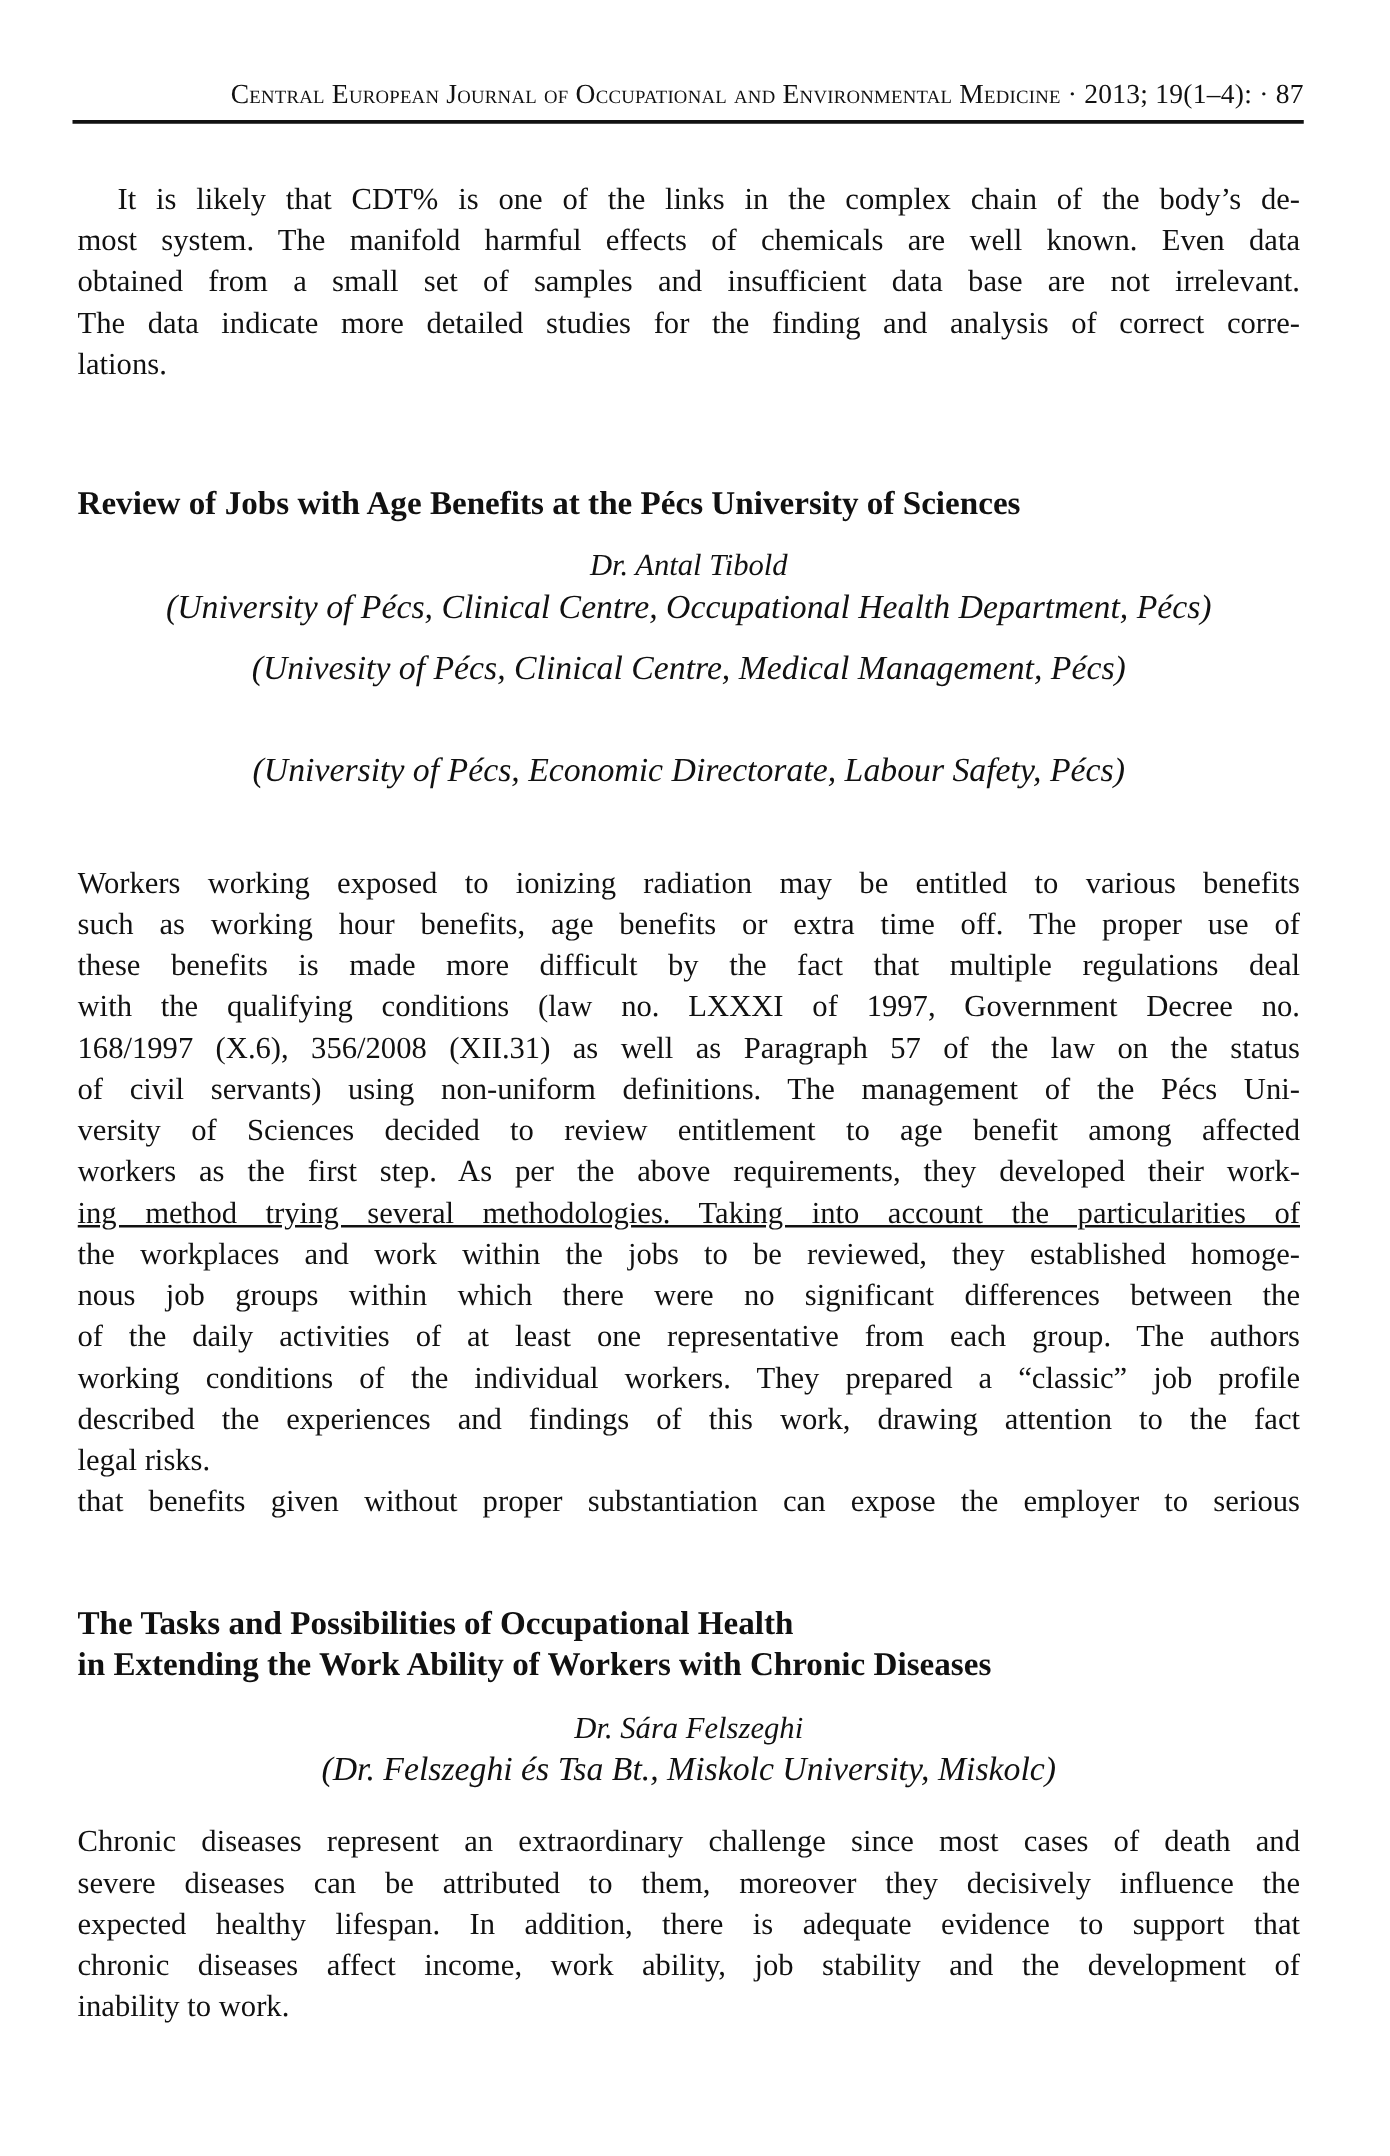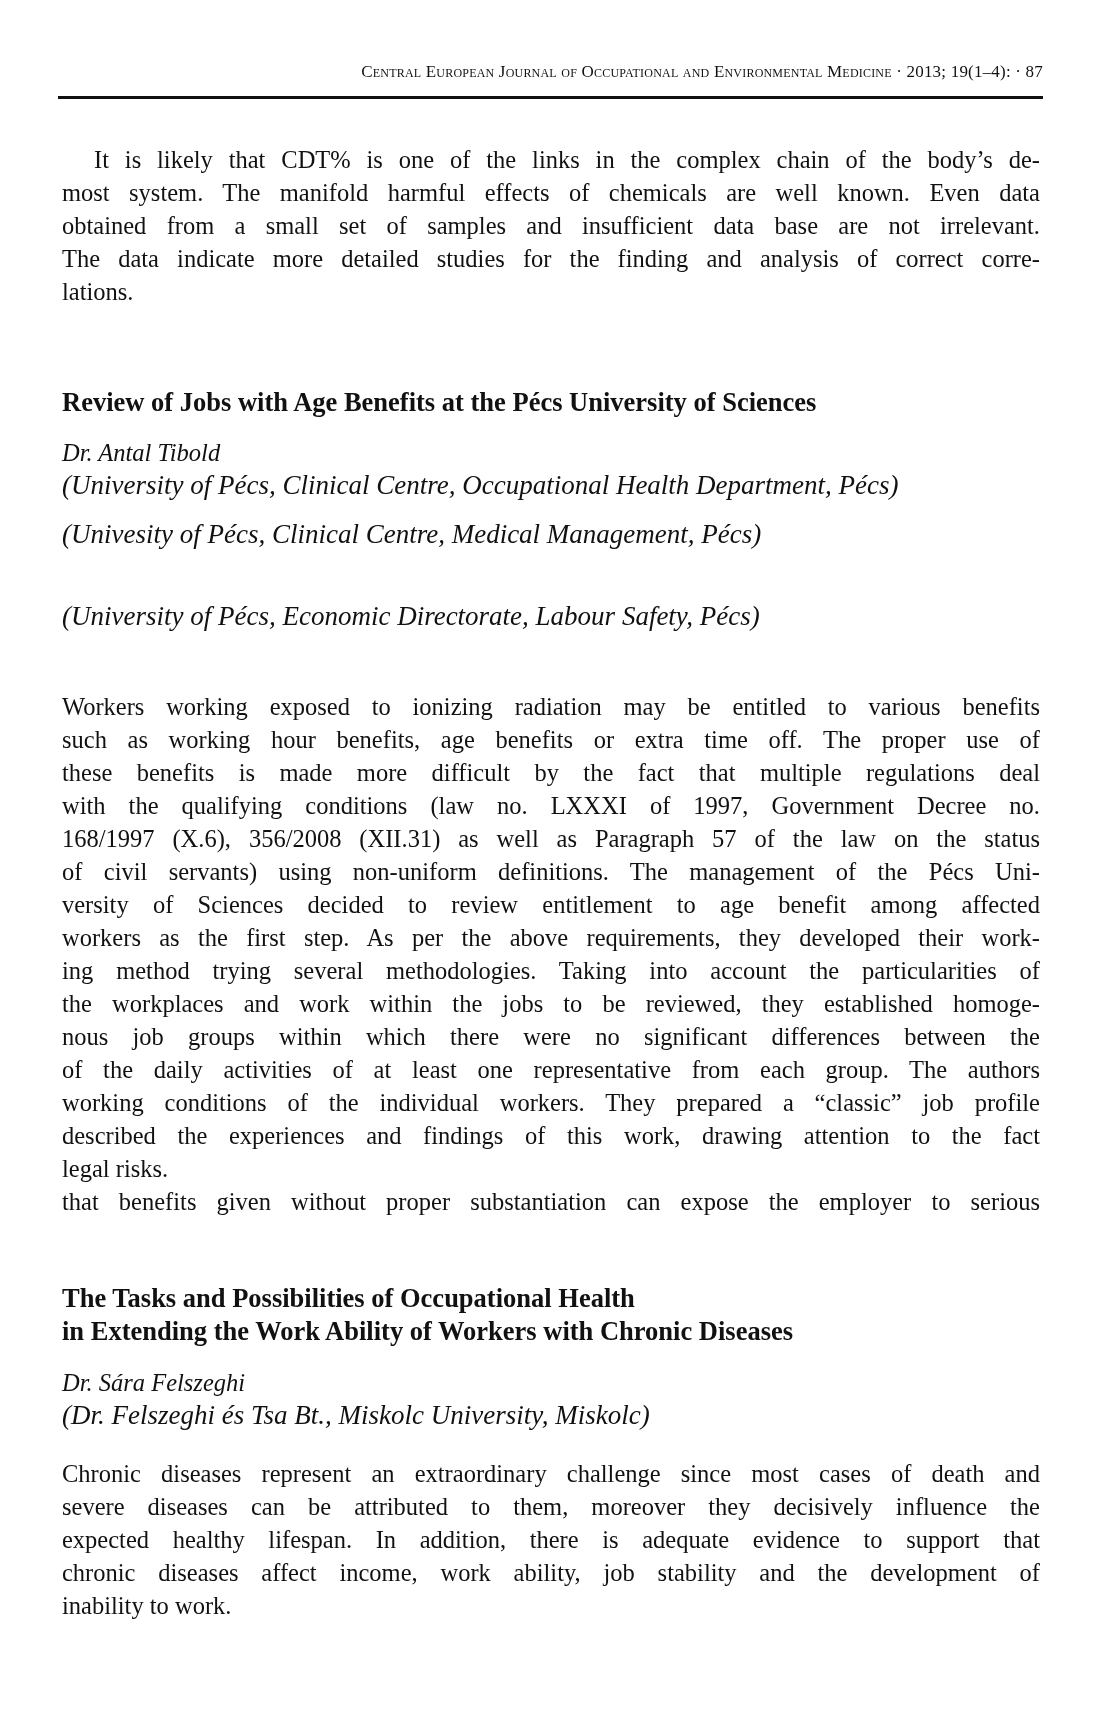--- a/index.html
+++ b/index.html
@@ -3,21 +3,21 @@
 <meta charset="utf-8">
 <style>
   html, body { margin: 0; padding: 0; background: #ffffff; }
   body {
     width: 1112px; height: 1725px; position: relative; overflow: hidden;
     font-family: "Liberation Serif", "DejaVu Serif", serif;
     color: #111111;
   }
   .header {
     position: absolute; left: 58px; top: 62px; width: 985px;
-    text-align: right; font-size: 17px; letter-spacing: 0.2px;
+    text-align: right; font-size: 22px; letter-spacing: 0.2px;
     font-variant: small-caps; white-space: nowrap;
   }
   .header-rule {
     position: absolute; left: 58px; top: 96px; width: 985px; height: 3px;
     background: #111111;
   }
   .block { position: absolute; left: 62px; width: 978px; }
   .para .line {
     display: block; font-size: 24.5px; line-height: 33px; height: 33px;
     text-align: justify; text-align-last: justify; white-space: nowrap;
@@ -29,21 +29,21 @@
     white-space: nowrap;
   }
   .author {
     display: block; font-style: italic; font-size: 24.5px; line-height: 33px;
     white-space: nowrap;
   }
   .affil {
     display: block; font-style: italic; font-size: 27px; line-height: 33px;
     white-space: nowrap; margin-bottom: 0px;
   }
-  .author-group { margin-bottom: 0; }
+  .author-group { margin-bottom: 0; text-align: center; }
 </style>
 </head>
 <body>
 
 <div class="header">Central European Journal of Occupational and Environmental Medicine · 2013; 19(1–4): · 87</div>
 <div class="header-rule"></div>
 
 <div class="block para" style="top:143px;">
   <span class="line indent" style="white-space: normal; overflow: hidden;">It is likely that CDT% is one of the links in the complex chain of the body’s de-</span>
   <span class="line" style="white-space: normal; overflow: hidden;">most system. The manifold harmful effects of chemicals are well known. Even data</span>
@@ -74,21 +74,21 @@
 
 <div class="block para" style="top:690px;">
   <span class="line" style="white-space: normal; overflow: hidden;">Workers working exposed to ionizing radiation may be entitled to various benefits</span>
   <span class="line" style="white-space: normal; overflow: hidden;">such as working hour benefits, age benefits or extra time off. The proper use of</span>
   <span class="line" style="white-space: normal; overflow: hidden;">these benefits is made more difficult by the fact that multiple regulations deal</span>
   <span class="line" style="white-space: normal; overflow: hidden;">with the qualifying conditions (law no. LXXXI of 1997, Government Decree no.</span>
   <span class="line" style="white-space: normal; overflow: hidden;">168/1997 (X.6), 356/2008 (XII.31) as well as Paragraph 57 of the law on the status</span>
   <span class="line" style="white-space: normal; overflow: hidden;">of civil servants) using non-uniform definitions. The management of the Pécs Uni-</span>
   <span class="line" style="white-space: normal; overflow: hidden;">versity of Sciences decided to review entitlement to age benefit among affected</span>
   <span class="line" style="white-space: normal; overflow: hidden;">workers as the first step. As per the above requirements, they developed their work-</span>
-  <span class="line" style="white-space: normal; overflow: hidden;">ing method trying several methodologies. Taking into account the particularities of</span>
+  <span class="line" style="white-space: normal; overflow: hidden; text-decoration: underline;">ing method trying several methodologies. Taking into account the particularities of</span>
   <span class="line" style="white-space: normal; overflow: hidden;">the workplaces and work within the jobs to be reviewed, they established homoge-</span>
   <span class="line" style="white-space: normal; overflow: hidden;">nous job groups within which there were no significant differences between the</span>
   <span class="line" style="white-space: normal; overflow: hidden;">of the daily activities of at least one representative from each group. The authors</span>
   <span class="line" style="white-space: normal; overflow: hidden;">working conditions of the individual workers. They prepared a “classic” job profile</span>
   <span class="line" style="white-space: normal; overflow: hidden;">described the experiences and findings of this work, drawing attention to the fact</span>
   <span class="line last" style="white-space: normal; overflow: hidden;">legal risks.</span>
   <span class="line" style="white-space: normal; overflow: hidden;">that benefits given without proper substantiation can expose the employer to serious</span>
 </div>
 
 <div class="block" style="top:1282px;">

